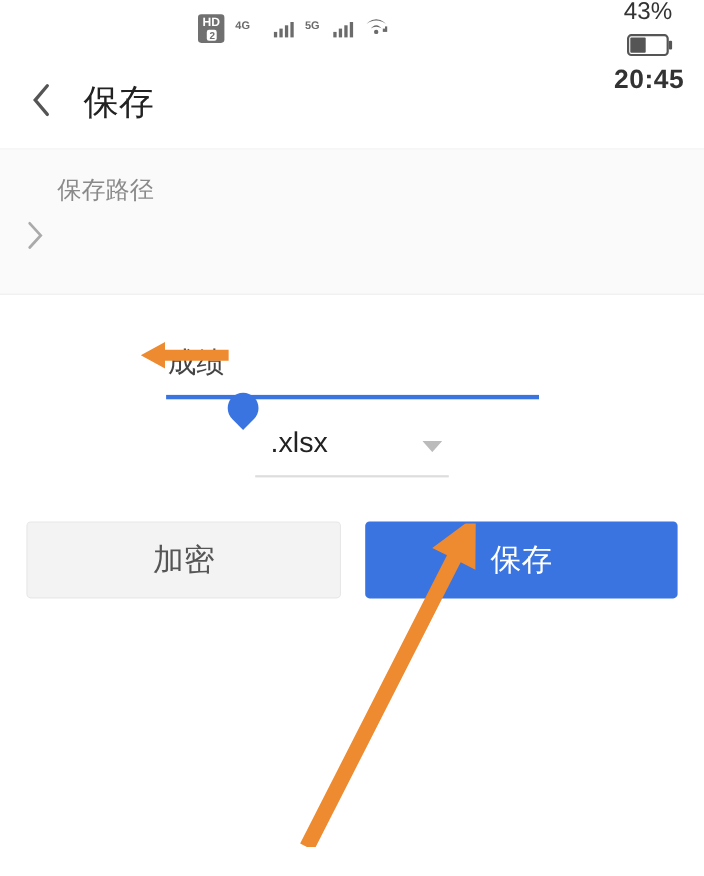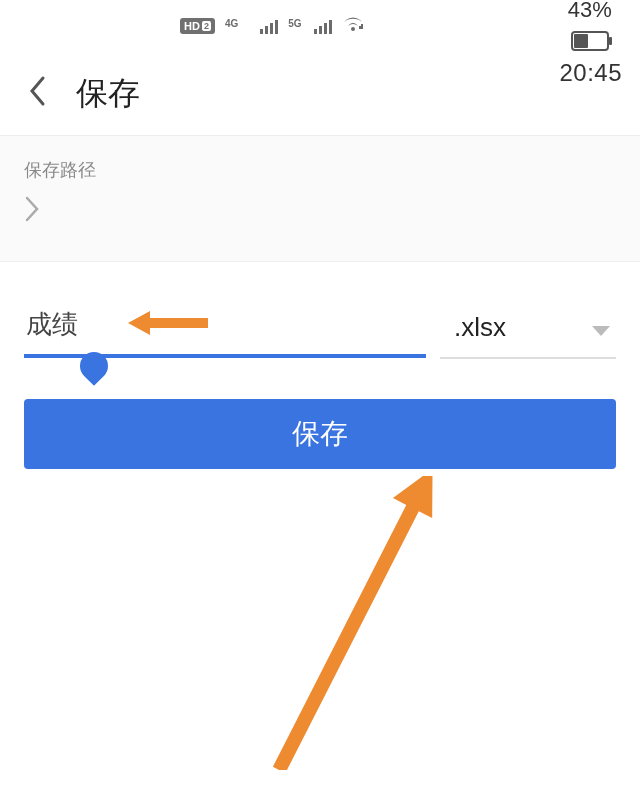--- a/index.html
+++ b/index.html
@@ -15,24 +15,24 @@
       height: 52px;
       display: flex;
       align-items: center;
       justify-content: space-between;
       padding: 0 18px 0 180px;
       font-size: 18px;
       color: #5b5b5b;
     }
     .status-left { display: flex; align-items: center; gap: 10px; }
     .status-right { display: flex; align-items: center; gap: 8px; flex-direction: column; }
-    .status-right .time { font-size: 24px; color: #333; letter-spacing: .5px; margin-left: 2px;}
+    .status-right .time { font-size: 24px; color: #333; letter-spacing: .5px; margin-left: 2px; font-weight: bold;}
     .hd-badge {
       background: #707070; color: #fff; font-size: 11px; font-weight: 700;
-      padding: 2px 4px; border-radius: 3px; display: flex; align-items: center;
+      padding: 2px 4px; border-radius: 3px; display: flex; align-items: center; flex-direction: column;
     }
     .hd-badge .sq { background:#fff; color:#707070; border-radius:2px; font-size:9px; padding:0 2px; margin-left:2px;}
     .sig { display:inline-flex; align-items:flex-end; gap:2px; height:16px;}
     .sig span{ width:3px; background:#6b6b6b; display:inline-block;}
     .sig span:nth-child(1){height:5px;} .sig span:nth-child(2){height:8px;}
     .sig span:nth-child(3){height:11px;} .sig span:nth-child(4){height:14px;}
     .sig-label{font-size:10px; color:#6b6b6b; font-weight:600; margin-right:2px; align-self:flex-start;}
     .wifi-icon{font-size:18px;color:#6b6b6b;}
     .eye-icon{font-size:20px;color:#555;}
     .batt-txt{font-size:22px;color:#333;}
@@ -43,27 +43,27 @@
     .header {
       height: 84px; display: flex; align-items: center; padding: 0 28px; gap: 28px;
       border-bottom: 1px solid #eee;
     }
     .back-btn { font-size: 34px; color: #555; cursor: pointer; background:none;border:none; line-height:1;}
     .title { font-size: 32px; color: #222; }
 
     .section {
       background: #fafafa; padding: 22px 24px 30px; border-bottom: 1px solid #eee;
     }
-    .label-small { font-size: 18px; color: #8a8a8a; margin-bottom: 10px; }
+    .label-small { font-size: 22px; color: #8a8a8a; margin-bottom: 10px; margin-left: 28px; }
     .path-row { display:flex; align-items:center; justify-content:space-between; }
     .path-text { font-size: 28px; color: #222; }
     .chev { font-size: 34px; color: #aaa; }
 
     .name-row {
-      display: flex; align-items: center; margin: 40px 24px 10px; gap: 14px;
+      display: flex; align-items: center; margin: 40px 24px 10px; gap: 14px; flex-direction: column;
     }
     .name-input-wrap { flex: 1; position: relative; }
     .name-input {
       width:100%; border:none; font-size: 26px; color:#444; padding: 6px 2px 14px;
       border-bottom: 4px solid #3a74e0; outline:none; background:transparent;
     }
     .teardrop{
       position:absolute; left:56px; bottom:-22px; width:28px;height:28px;
       background:#3a74e0; border-radius:50% 50% 50% 0; transform: rotate(-45deg);
     }
@@ -171,20 +171,21 @@
     <span>.xlsx</span>
     <span class="tri">
       <svg width="18" height="10" viewBox="0 0 18 10">
           <path fill="#bbb" d="M0 0 L18 0 L9 10 Z"></path>
         </svg>
     </span>
   </div>
 </div>
 
 <div class="button-row">
+  <button class="btn btn-encrypt">加密</button>
   <button class="btn btn-save">保存</button>
 </div>
 
 <svg class="arrow arrow-h" viewBox="0 0 80 30">
   <polygon fill="#ee8a2f" points="0,15 22,3 22,10 80,10 80,20 22,20 22,27"></polygon>
 </svg>
 <svg class="arrow arrow-d" viewBox="0 0 260 294">
   <g transform="rotate(27 130 147)">
     <polygon fill="#ee8a2f" points="130,-26 108,18 123,18 123,312 137,312 137,18 152,18"></polygon>
   </g>

